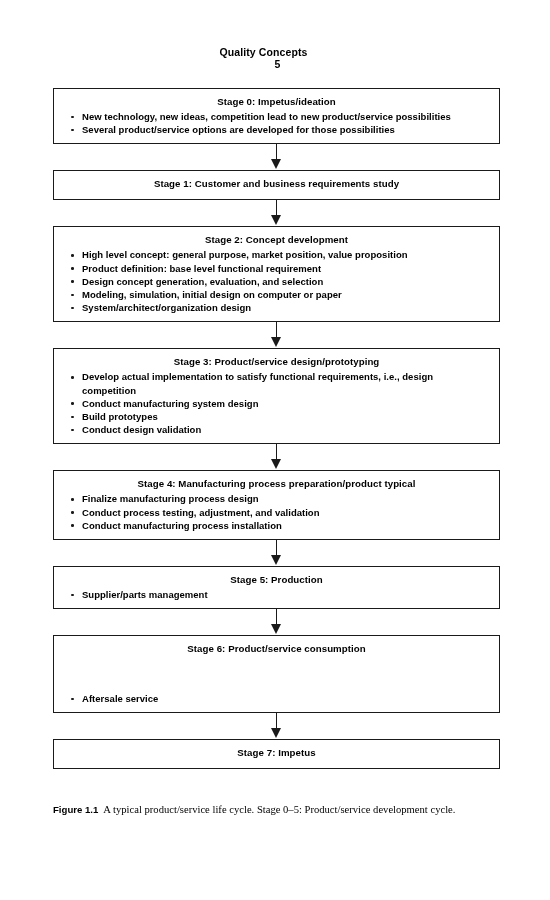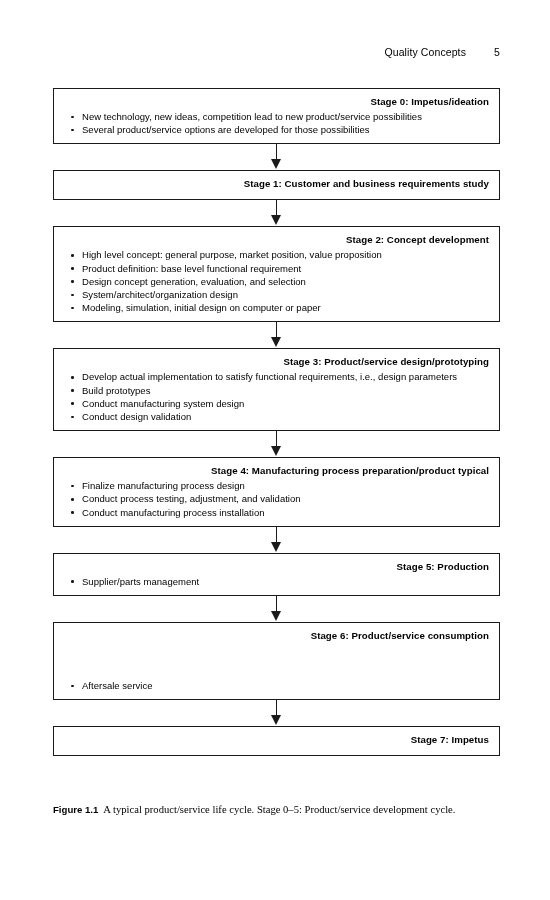--- a/index.html
+++ b/index.html
@@ -24,24 +24,25 @@
   }
 
   
   .page-header {
     position: absolute;
     left: 53px;
     top: 46px;
     width: 447px;
     display: flex;
     justify-content: flex-end;
-    align-items: flex-start;
+    align-items: center;
     font-size: 10.5px;
-    font-weight: normal;
+    font-weight: bold;
     letter-spacing: 0.1px;
+    flex-direction: column;
   }
   .page-header .title { margin-right: 26px; }
   .page-header .folio { min-width: 8px; text-align: right; }
 
   
   .flow {
     position: absolute;
     left: 53px;
     top: 88px;
     width: 447px;
@@ -49,32 +50,33 @@
 
   .stage-box {
     border: 1.2px solid #1a1a1a;
     background: #ffffff;
     box-sizing: border-box;
     padding: 6px 0 7px 0;
     width: 100%;
   }
 
   .stage-title {
-    text-align: right;
+    text-align: center;
     font-size: 9.7px;
     font-weight: bold;
     line-height: 13px;
     padding: 0 10px 2px 10px;
     letter-spacing: 0.05px;
   }
 
   .bullets {
     list-style: none;
     margin: 0;
     padding: 0 14px 0 0;
+    font-weight: bold;
   }
   .bullets li {
     position: relative;
     font-size: 9.5px;
     line-height: 13.2px;
     padding-left: 28px;
     margin: 0;
     letter-spacing: 0.02px;
   }
   .bullets li::before {
@@ -163,34 +165,34 @@
       <div class="connector">
         <div class="shaft"></div>
         <div class="head"></div>
       </div>
       <div class="stage-box">
         <div class="stage-title">Stage 2: Concept development</div>
         <ul class="bullets">
           <li>High level concept: general purpose, market position, value proposition</li>
           <li>Product definition: base level functional requirement</li>
           <li>Design concept generation, evaluation, and selection</li>
+          <li>Modeling, simulation, initial design on computer or paper</li>
           <li>System/architect/organization design</li>
-          <li>Modeling, simulation, initial design on computer or paper</li>
         </ul>
       </div>
       <div class="connector">
         <div class="shaft"></div>
         <div class="head"></div>
       </div>
       <div class="stage-box">
         <div class="stage-title">Stage 3: Product/service design/prototyping</div>
         <ul class="bullets">
-          <li>Develop actual implementation to satisfy functional requirements, i.e., design parameters</li>
+          <li>Develop actual implementation to satisfy functional requirements, i.e., design competition</li>
+          <li>Conduct manufacturing system design</li>
           <li>Build prototypes</li>
-          <li>Conduct manufacturing system design</li>
           <li>Conduct design validation</li>
         </ul>
       </div>
       <div class="connector">
         <div class="shaft"></div>
         <div class="head"></div>
       </div>
       <div class="stage-box">
         <div class="stage-title">Stage 4: Manufacturing process preparation/product typical</div>
         <ul class="bullets">

